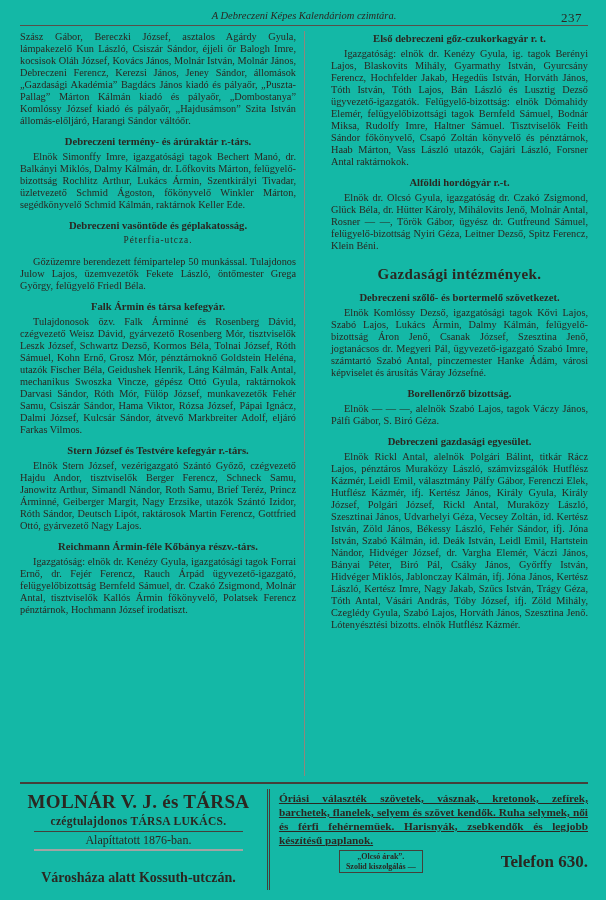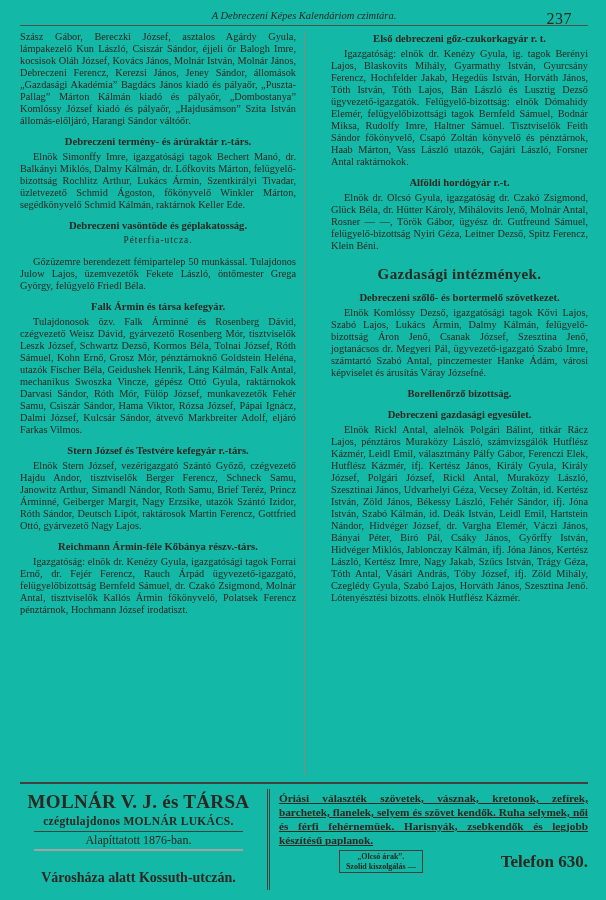--- a/index.html
+++ b/index.html
@@ -25,24 +25,24 @@
     position: relative;
     flex: 0 0 auto;
     text-align: center;
     font-style: italic;
     font-size: 10.5px;
     padding: 2px 0 4px;
     border-bottom: 1px solid #55514a;
   }
   .page-num {
     position: absolute;
-    right: 16px;
+    right: 6px;
     top: 2px;
     font-style: normal;
-    font-size: 16px;
+    font-size: 13px;
     letter-spacing: 0.5px;
   }
 
   
   .columns {
     flex: 1 1 auto;
     display: flex;
     overflow: hidden;
     padding-top: 5px;
   }
@@ -209,33 +209,34 @@
 
       <h2 class="big-heading">Gazdasági intézmények.</h2>
 
       <section class="entry">
         <h3 class="entry-heading">Debreczeni szőlő- és bortermelő szövetkezet.</h3>
         <p class="entry-body">Elnök Komlóssy Dezső, igazgatósági tagok Kővi Lajos, Szabó Lajos, Lukács Ármin, Dalmy Kálmán, felügyelő-bizottság Áron Jenő, Csanak József, Szesztina Jenő, jogtanácsos dr. Megyeri Pál, ügyvezető-igazgató Szabó Imre, számtartó Szabó Antal, pinczemester Hanke Ádám, városi képviselet és árusítás Váray Józsefné.</p>
       </section>
 
       <section class="entry">
         <h3 class="entry-heading">Borellenőrző bizottság.</h3>
+        <p class="entry-body">Elnök — — —, alelnök Szabó Lajos, tagok Váczy János, Pálfi Gábor, S. Biró Géza.</p>
       </section>
 
       <section class="entry">
         <h3 class="entry-heading">Debreczeni gazdasági egyesület.</h3>
         <p class="entry-body">Elnök Rickl Antal, alelnök Polgári Bálint, titkár Rácz Lajos, pénztáros Muraközy László, számvizsgálók Hutflész Kázmér, Leidl Emil, választmány Pálfy Gábor, Ferenczi Elek, Hutflész Kázmér, ifj. Kertész János, Király Gyula, Király József, Polgári József, Rickl Antal, Muraközy László, Szesztinai János, Udvarhelyi Géza, Vecsey Zoltán, id. Kertész István, Zöld János, Békessy László, Fehér Sándor, ifj. Jóna István, Szabó Kálmán, id. Deák István, Leidl Emil, Hartstein Nándor, Hidvéger József, dr. Vargha Elemér, Váczi János, Bányai Péter, Biró Pál, Csáky János, Győrffy István, Hidvéger Miklós, Jablonczay Kálmán, ifj. Jóna János, Kertész László, Kertész Imre, Nagy Jakab, Szűcs István, Trágy Géza, Tóth Antal, Vásári András, Tóby József, ifj. Zöld Mihály, Czeglédy Gyula, Szabó Lajos, Horváth János, Szesztina Jenő. Lótenyésztési bizotts. elnök Hutflész Kázmér.</p>
       </section>
     </div>
   </div>
 
   <div class="footer">
     <div class="ad-left">
       <div class="ad-company">MOLNÁR V. J. és TÁRSA</div>
-      <div class="ad-owner">czégtulajdonos MOLNÁR LUKÁCS.</div>
+      <div class="ad-owner">czégtulajdonos TÁRSA LUKÁCS.</div>
       <div class="ad-founded">Alapíttatott 1876-ban.</div>
       <div class="ad-address">Városháza alatt Kossuth-utczán.</div>
     </div>
     <div class="ad-right">
       <p class="ad-text">Óriási választék szövetek, vásznak, kretonok, zefírek, barchetek, flanelek, selyem és szövet kendők. Ruha selymek, női és férfi fehérnemüek. Harisnyák, zsebkendők és legjobb készítésű paplanok.</p>
       <div class="ad-bottom">
         <span class="ad-prices"><span>„Olcsó árak”.</span><br><span>Szolid kiszolgálás —</span></span>
         <span class="ad-phone">Telefon 630.</span>
       </div>
     </div>

